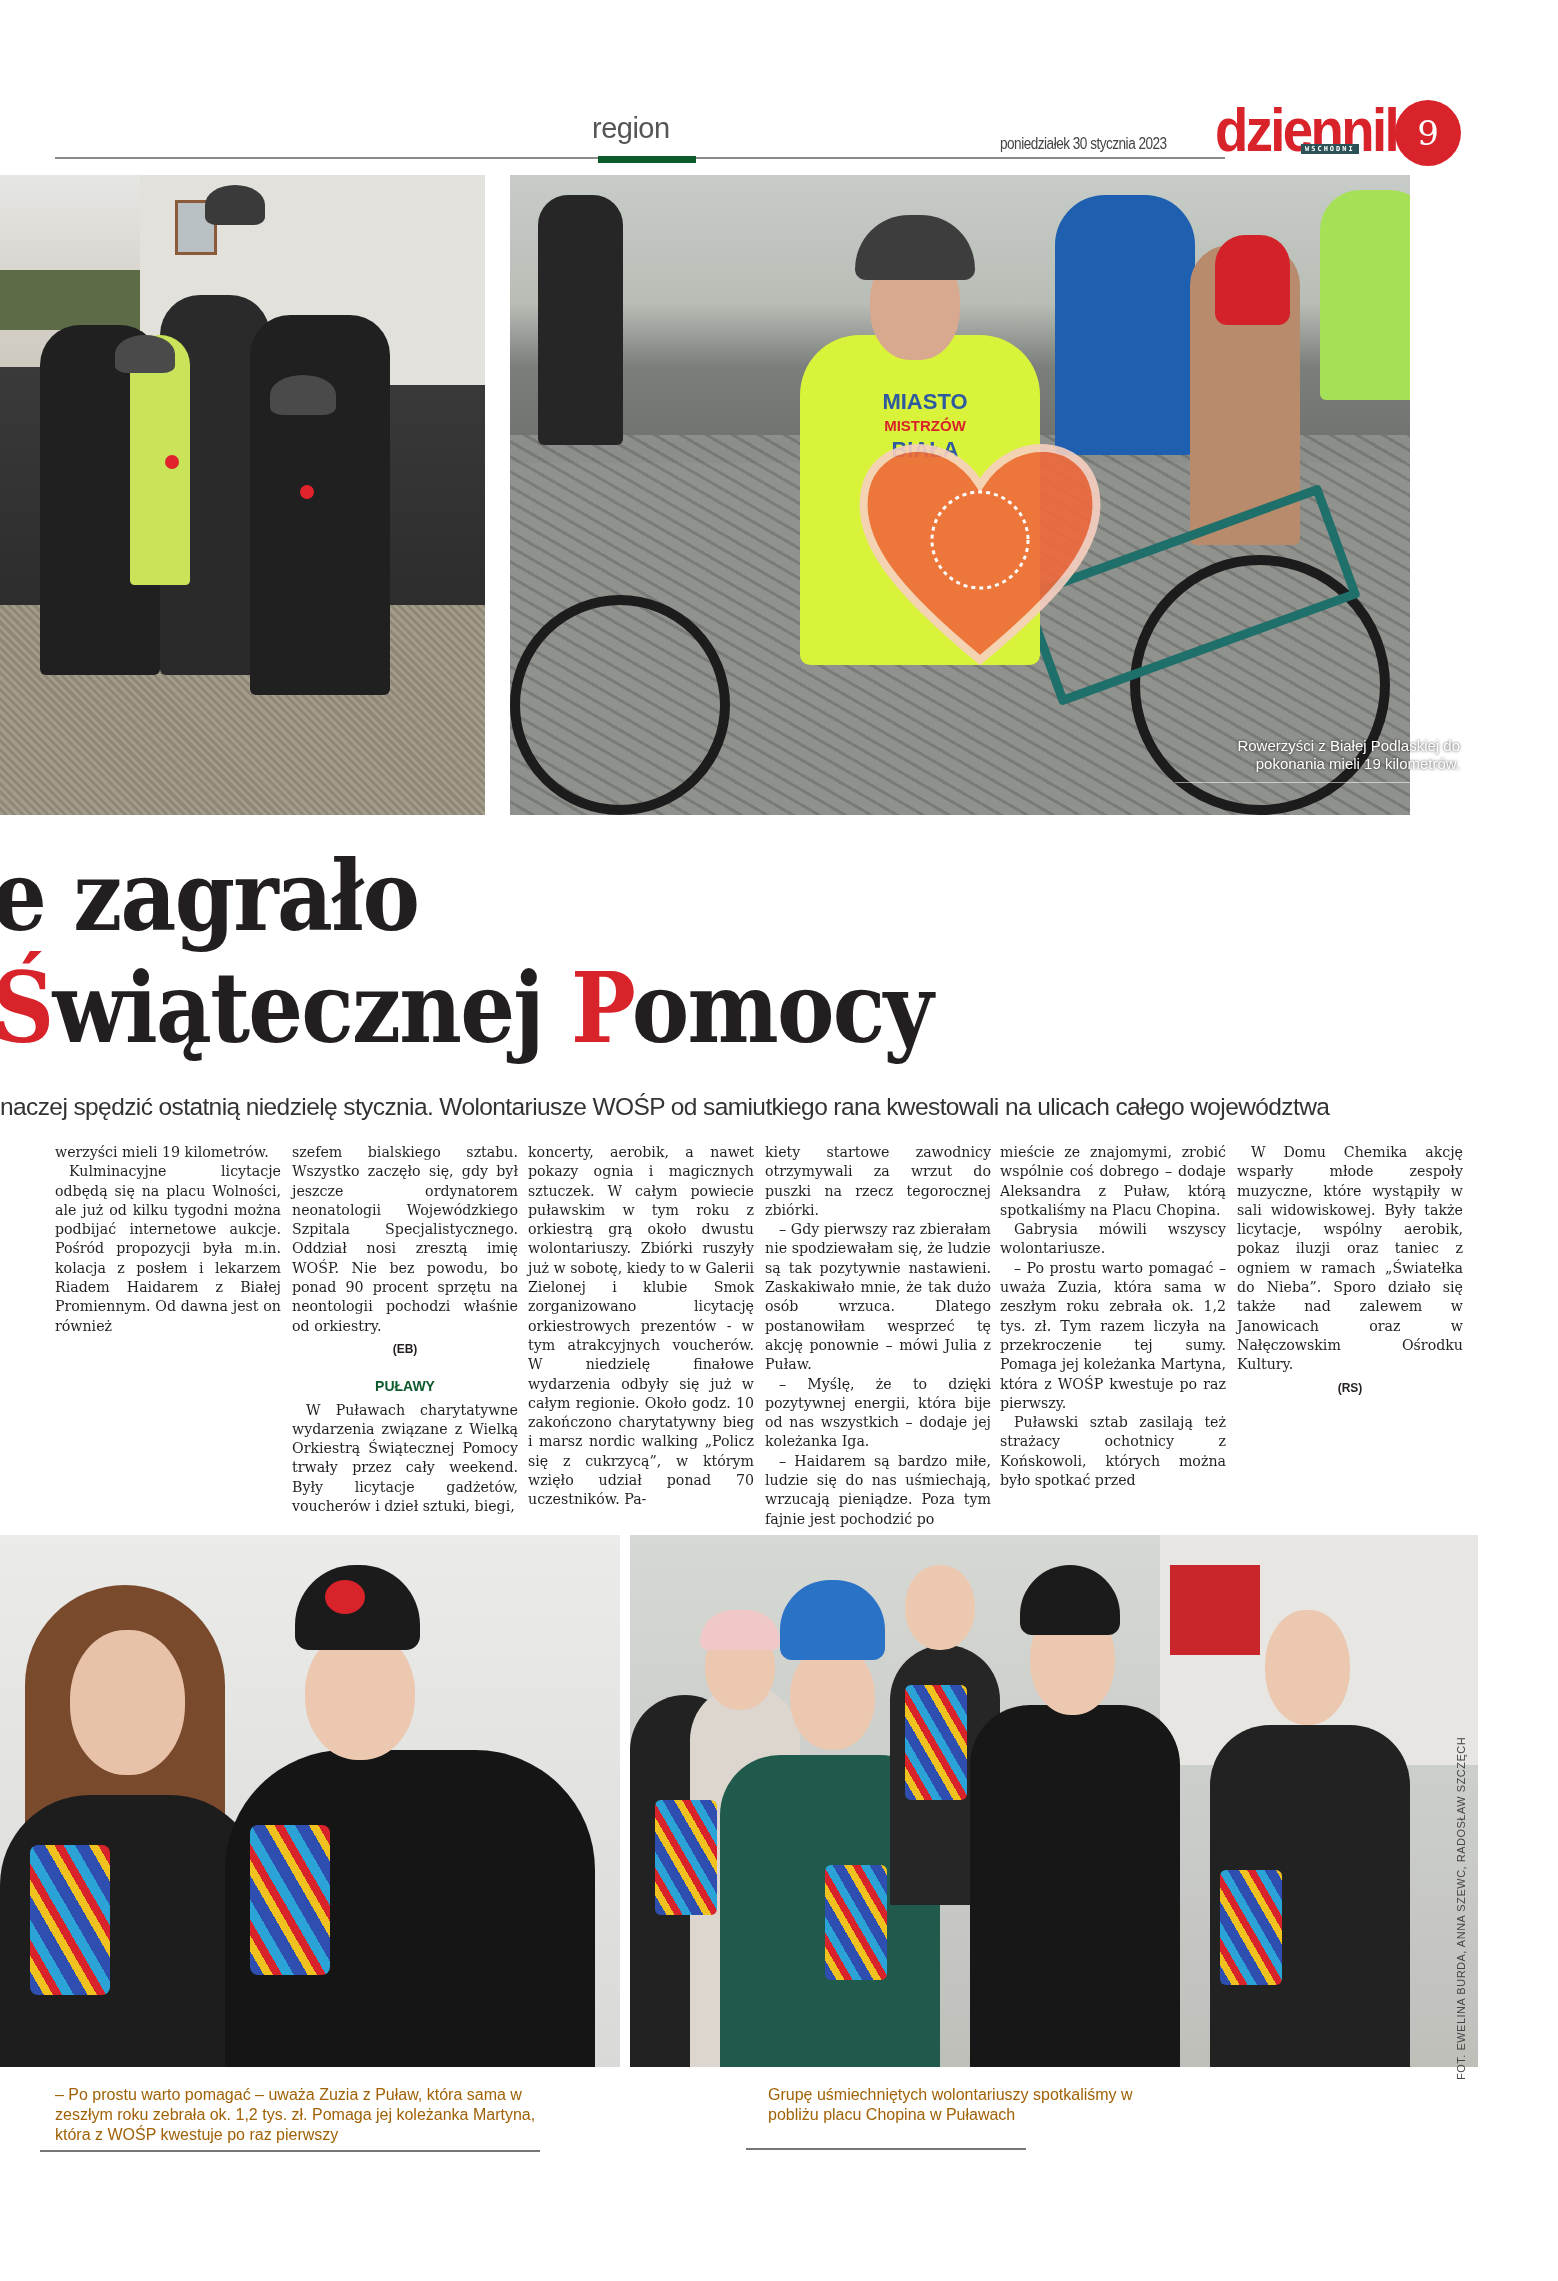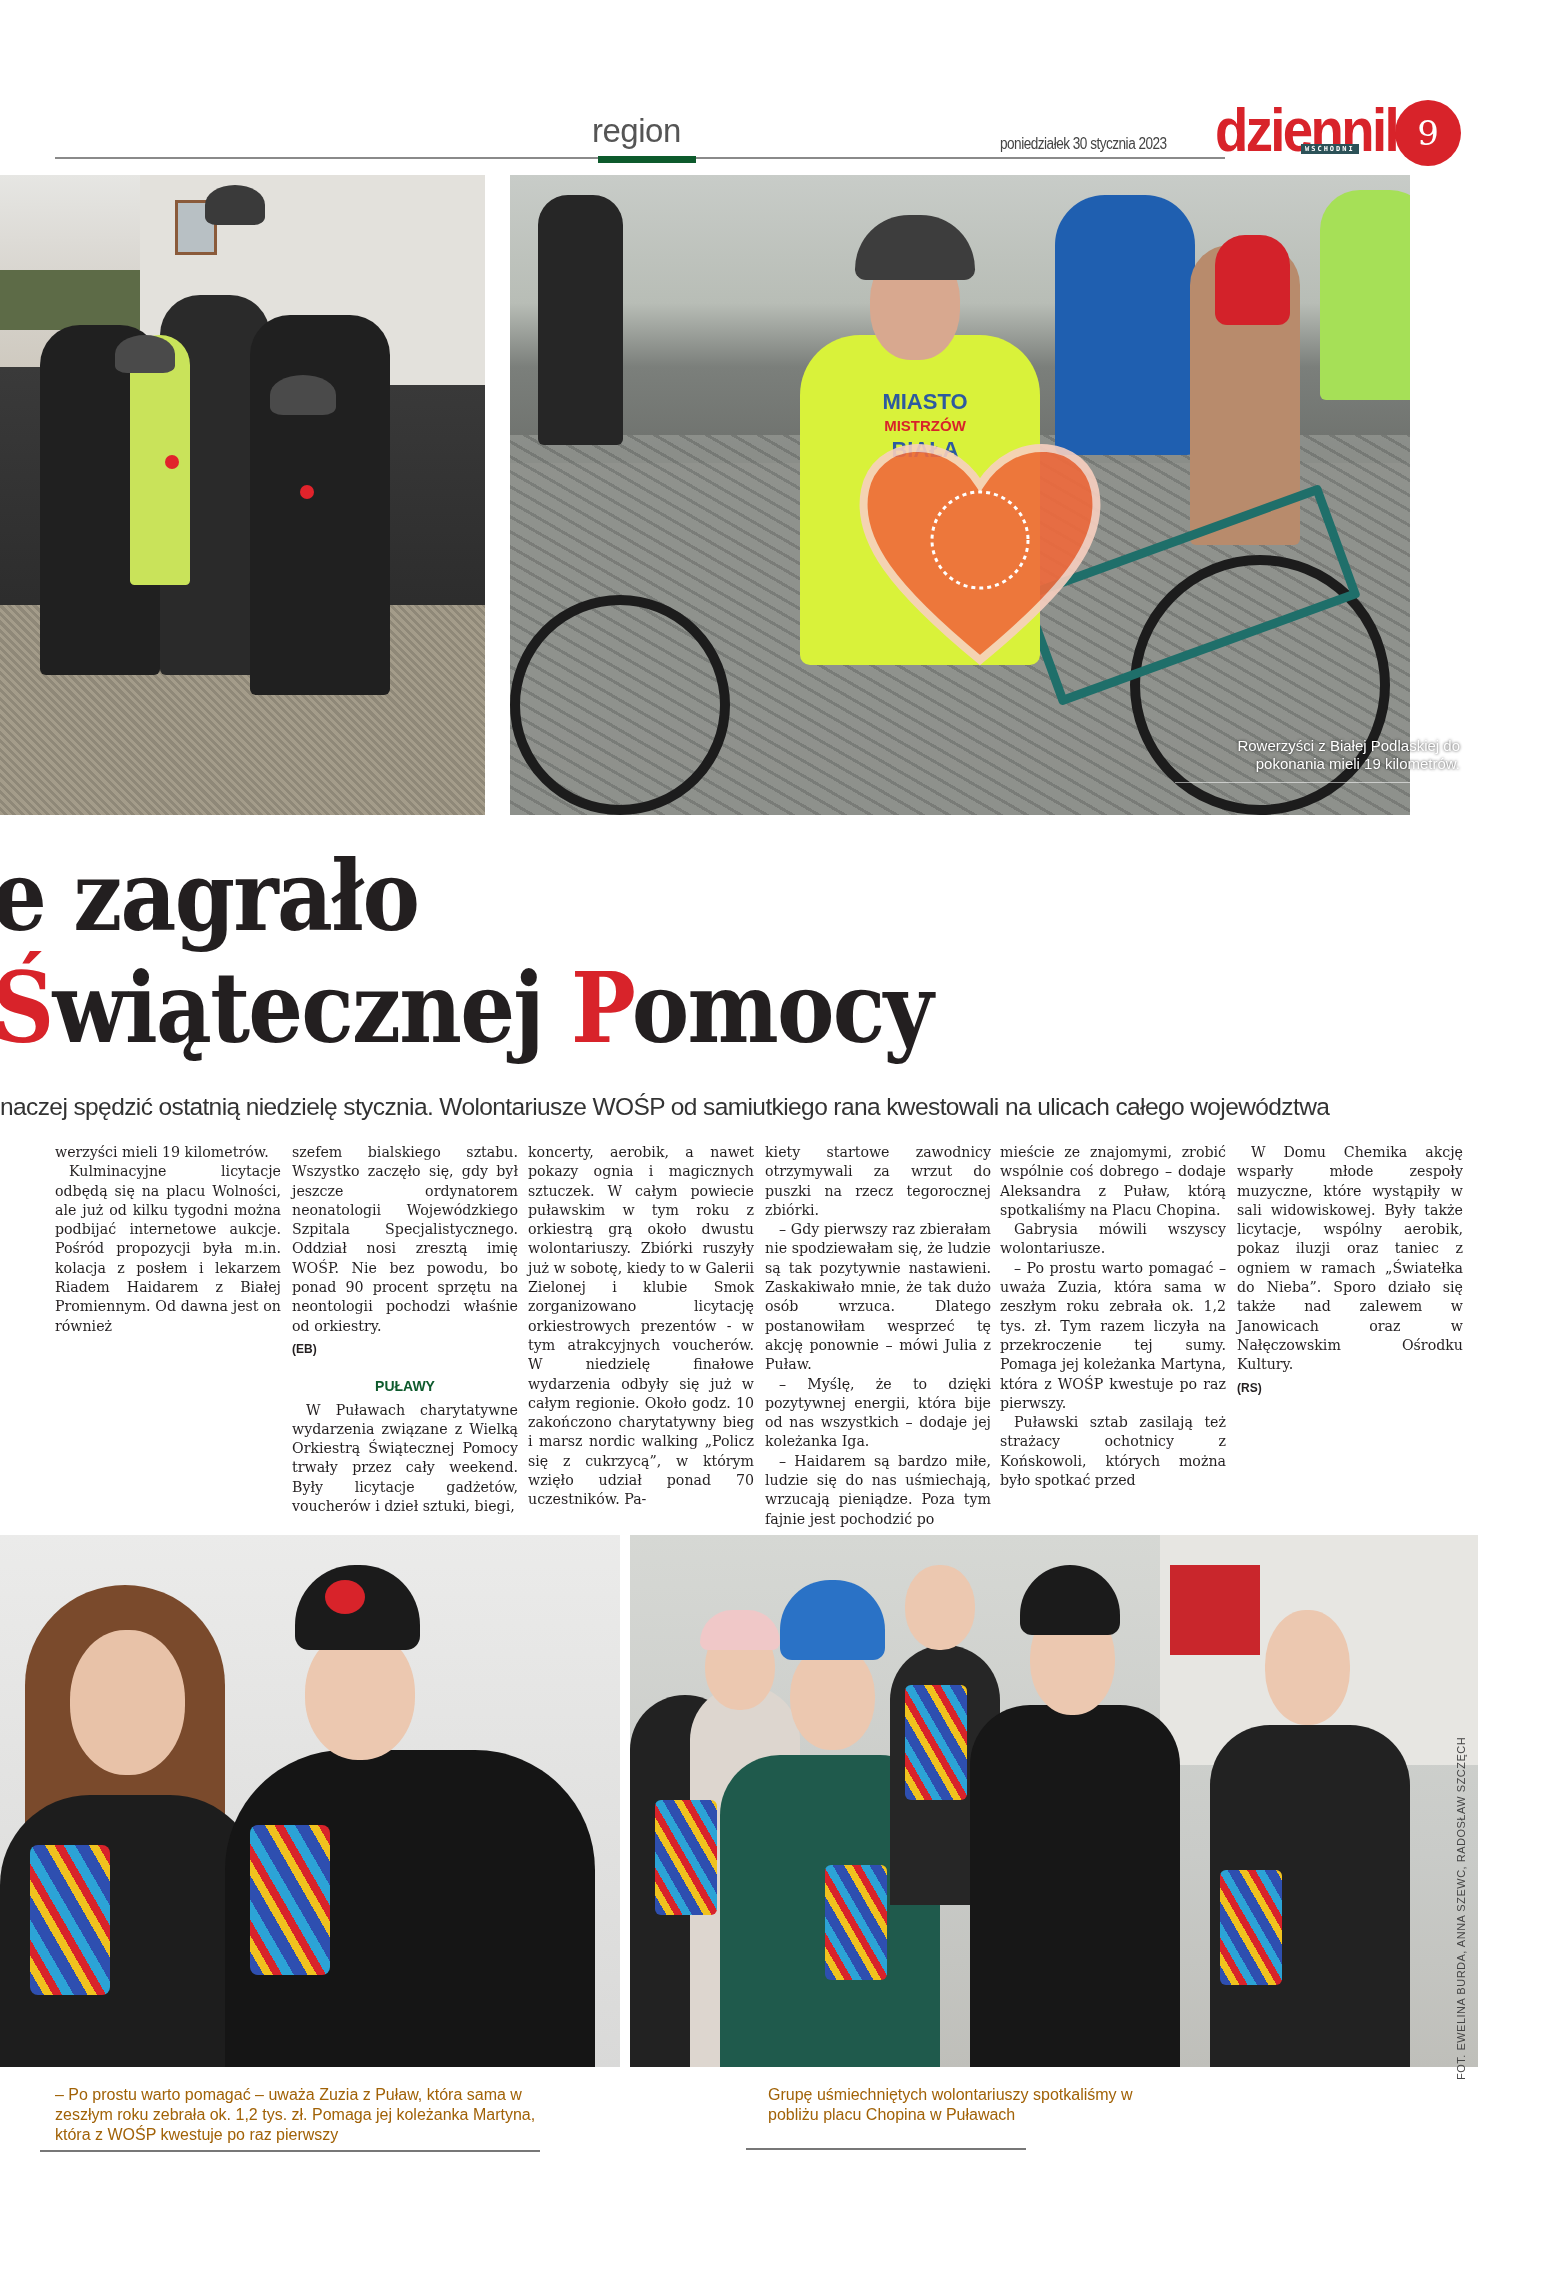--- a/index.html
+++ b/index.html
@@ -1,21 +1,21 @@
 <!DOCTYPE html>
 <html><head>
 <meta charset="utf-8">
 <style>
   * { box-sizing: border-box; margin: 0; padding: 0; }
   html, body { width: 1558px; height: 2281px; background: #ffffff; overflow: hidden; }
   body { position: relative; font-family: "DejaVu Serif", serif; color: #231f20; }
 
   
   .hdr-rule { position: absolute; left: 55px; top: 157px; width: 1170px; height: 2px; background: #8a8a8a; }
-  .section-label { position: absolute; left: 592px; top: 112px; font-family: "Liberation Sans", sans-serif; font-size: 33px; font-weight: 300; color: #555; letter-spacing: -0.5px; }
+  .section-label { position: absolute; left: 592px; top: 112px; font-family: "Liberation Sans", sans-serif; font-size: 29px; font-weight: 300; color: #555; letter-spacing: -0.5px; }
   .section-bar { position: absolute; left: 598px; top: 156px; width: 98px; height: 7px; background: #0d5a2c; }
   .date { position: absolute; left: 1000px; top: 135px; font-family: "Liberation Sans", sans-serif; font-size: 16px; color: #444; letter-spacing: -0.6px; transform: scaleX(0.85); transform-origin: left; }
   .logo { position: absolute; left: 1215px; top: 100px; width: 175px; height: 62px; }
   .logo-word { font-family: "Liberation Sans", sans-serif; font-weight: 700; font-size: 62px; color: #d8232a; line-height: 60px; letter-spacing: -3px; transform: scaleX(0.88); transform-origin: left; display: block; }
   .logo-sub { position: absolute; left: 86px; top: 44px; background: #2c5258; color: #fff; font-family: "DejaVu Sans Mono", monospace; font-size: 7px; font-weight: 700; letter-spacing: 2px; padding: 1px 4px; }
   .page-num { position: absolute; left: 1395px; top: 100px; width: 66px; height: 66px; border-radius: 50%; background: #d8232a; color: #fff; font-family: "DejaVu Serif", serif; font-size: 34px; display: flex; align-items: center; justify-content: center; }
 
   
   .photo { position: absolute; overflow: hidden; }
   .p1 { left: 0; top: 175px; width: 485px; height: 640px;
@@ -52,21 +52,21 @@
 
   
   .headline { position: absolute; left: -8px; top: 840px; font-family: "DejaVu Serif", serif; font-weight: 700; font-size: 98px; line-height: 112px; color: #231f20; letter-spacing: -2px; transform: scaleX(0.88); transform-origin: left; white-space: nowrap; }
   .headline .red { color: #d8232a; }
   .lead { position: absolute; left: 0; top: 1093px; font-family: "Liberation Sans", sans-serif; font-size: 24.5px; color: #333; letter-spacing: -0.6px; white-space: nowrap; }
 
   
   .col { position: absolute; top: 1143px; width: 226px; font-family: "DejaVu Serif", serif; font-size: 14.2px; line-height: 19.3px; color: #231f20; text-align: justify; hyphens: manual; }
   .col p { text-indent: 0; }
   .col p.ind { text-indent: 14px; }
-  .col .sig { text-align: left; font-family: "Liberation Sans", sans-serif; font-weight: 700; font-size: 12px; margin-top: 4px; }
+  .col .sig { text-align: center; font-family: "Liberation Sans", sans-serif; font-weight: 700; font-size: 12px; margin-top: 4px; }
   .col .sub { text-align: center; font-family: "Liberation Sans", sans-serif; font-weight: 700; font-size: 14px; color: #0d5a2c; margin: 18px 0 4px; }
   .c1 { left: 55px; }
   .c2 { left: 292px; }
   .c3 { left: 528px; }
   .c4 { left: 765px; }
   .c5 { left: 1000px; }
   .c6 { left: 1237px; }
 
   
   .p3 { left: 0; top: 1535px; width: 620px; height: 532px; background: linear-gradient(180deg, #ebebea 0%, #d9d9d8 100%); }

